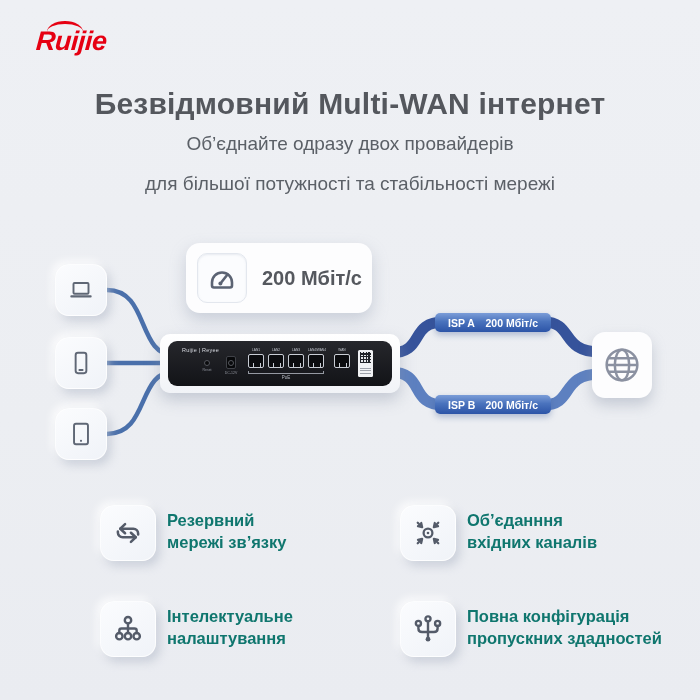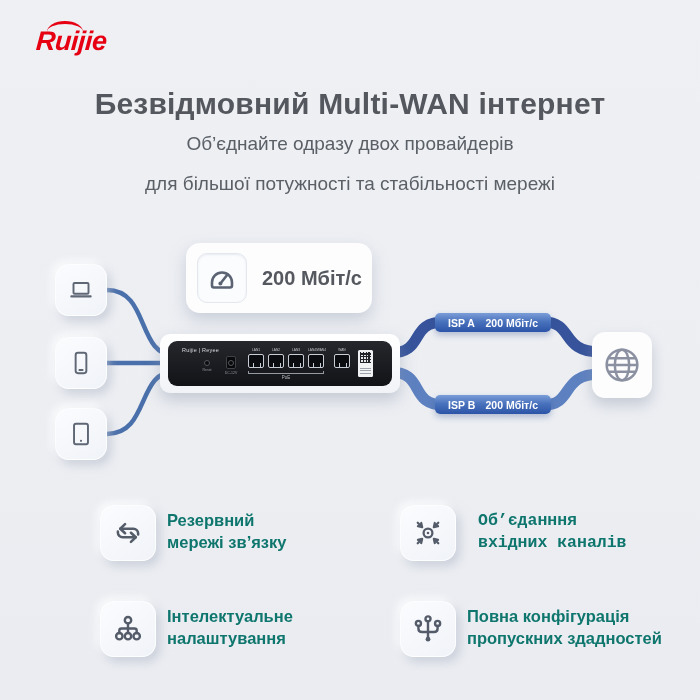--- a/index.html
+++ b/index.html
@@ -94,21 +94,21 @@
     display:flex; align-items:center; justify-content:center; }
 
   
   .lines { left:0; top:0; width:700px; height:700px; z-index:1; pointer-events:none; }
   .card-z { z-index:2; }
 
   
   .feat-tile { width:56px; height:56px; }
   .feat-text { font-size:16.5px; font-weight:bold; color:#0f766e; line-height:1.33; }
   .f1-tile{left:100px;top:505px;} .f1-text{left:167px;top:510px;}
-  .f2-tile{left:400px;top:505px;} .f2-text{left:478px;top:510px;font-family:Liberation Mono, monospace;}
+  .f2-tile{left:400px;top:505px;} .f2-text{left:467px;top:510px;}
   .f3-tile{left:100px;top:601px;} .f3-text{left:167px;top:606px;}
   .f4-tile{left:400px;top:601px;} .f4-text{left:467px;top:606px;}
 
   svg { display:block; }
 </style>
 </head>
 <body>
 
 <svg class="abs lines" viewBox="0 0 700 700">
   <g fill="none" stroke-linecap="round">

